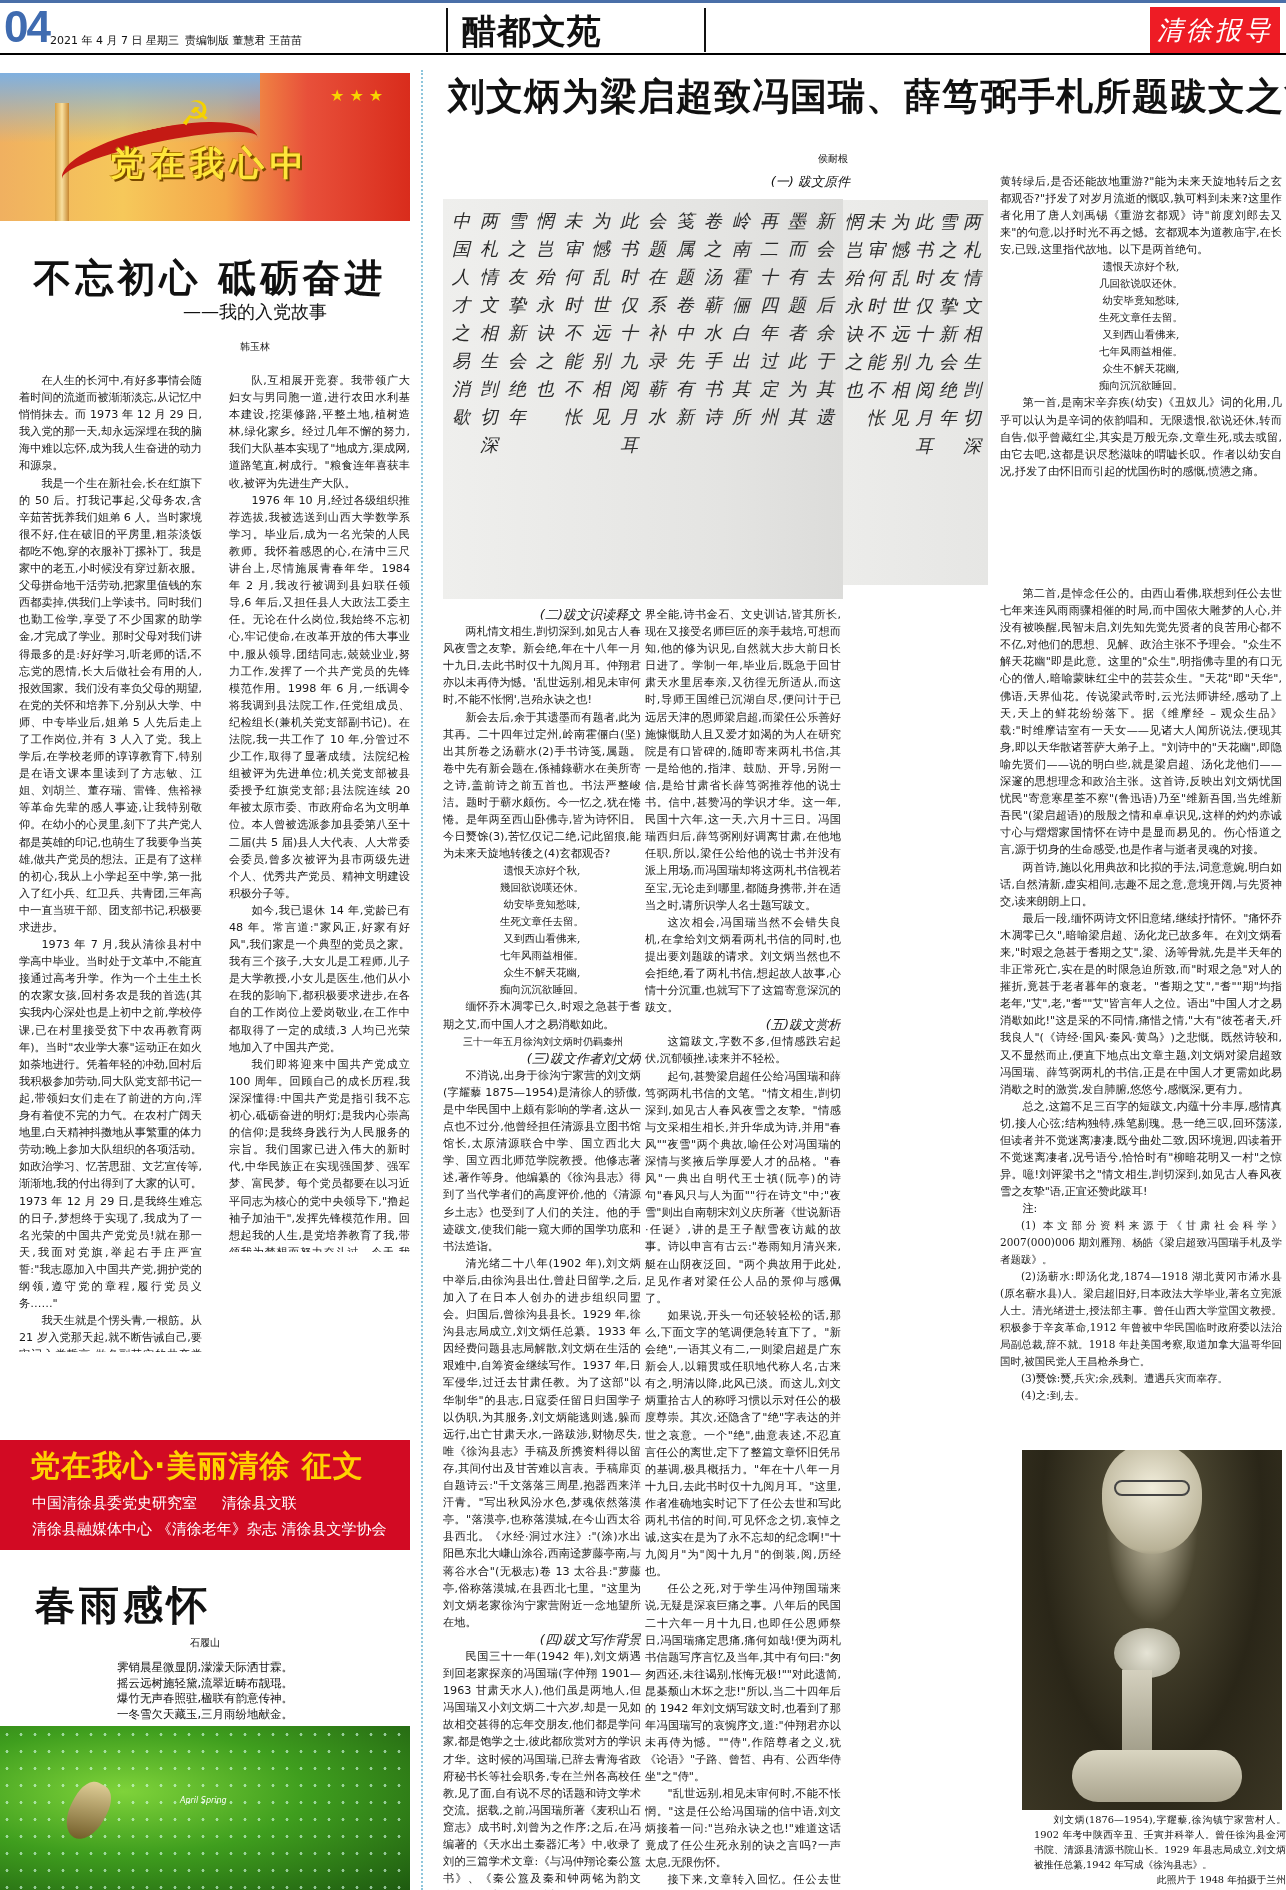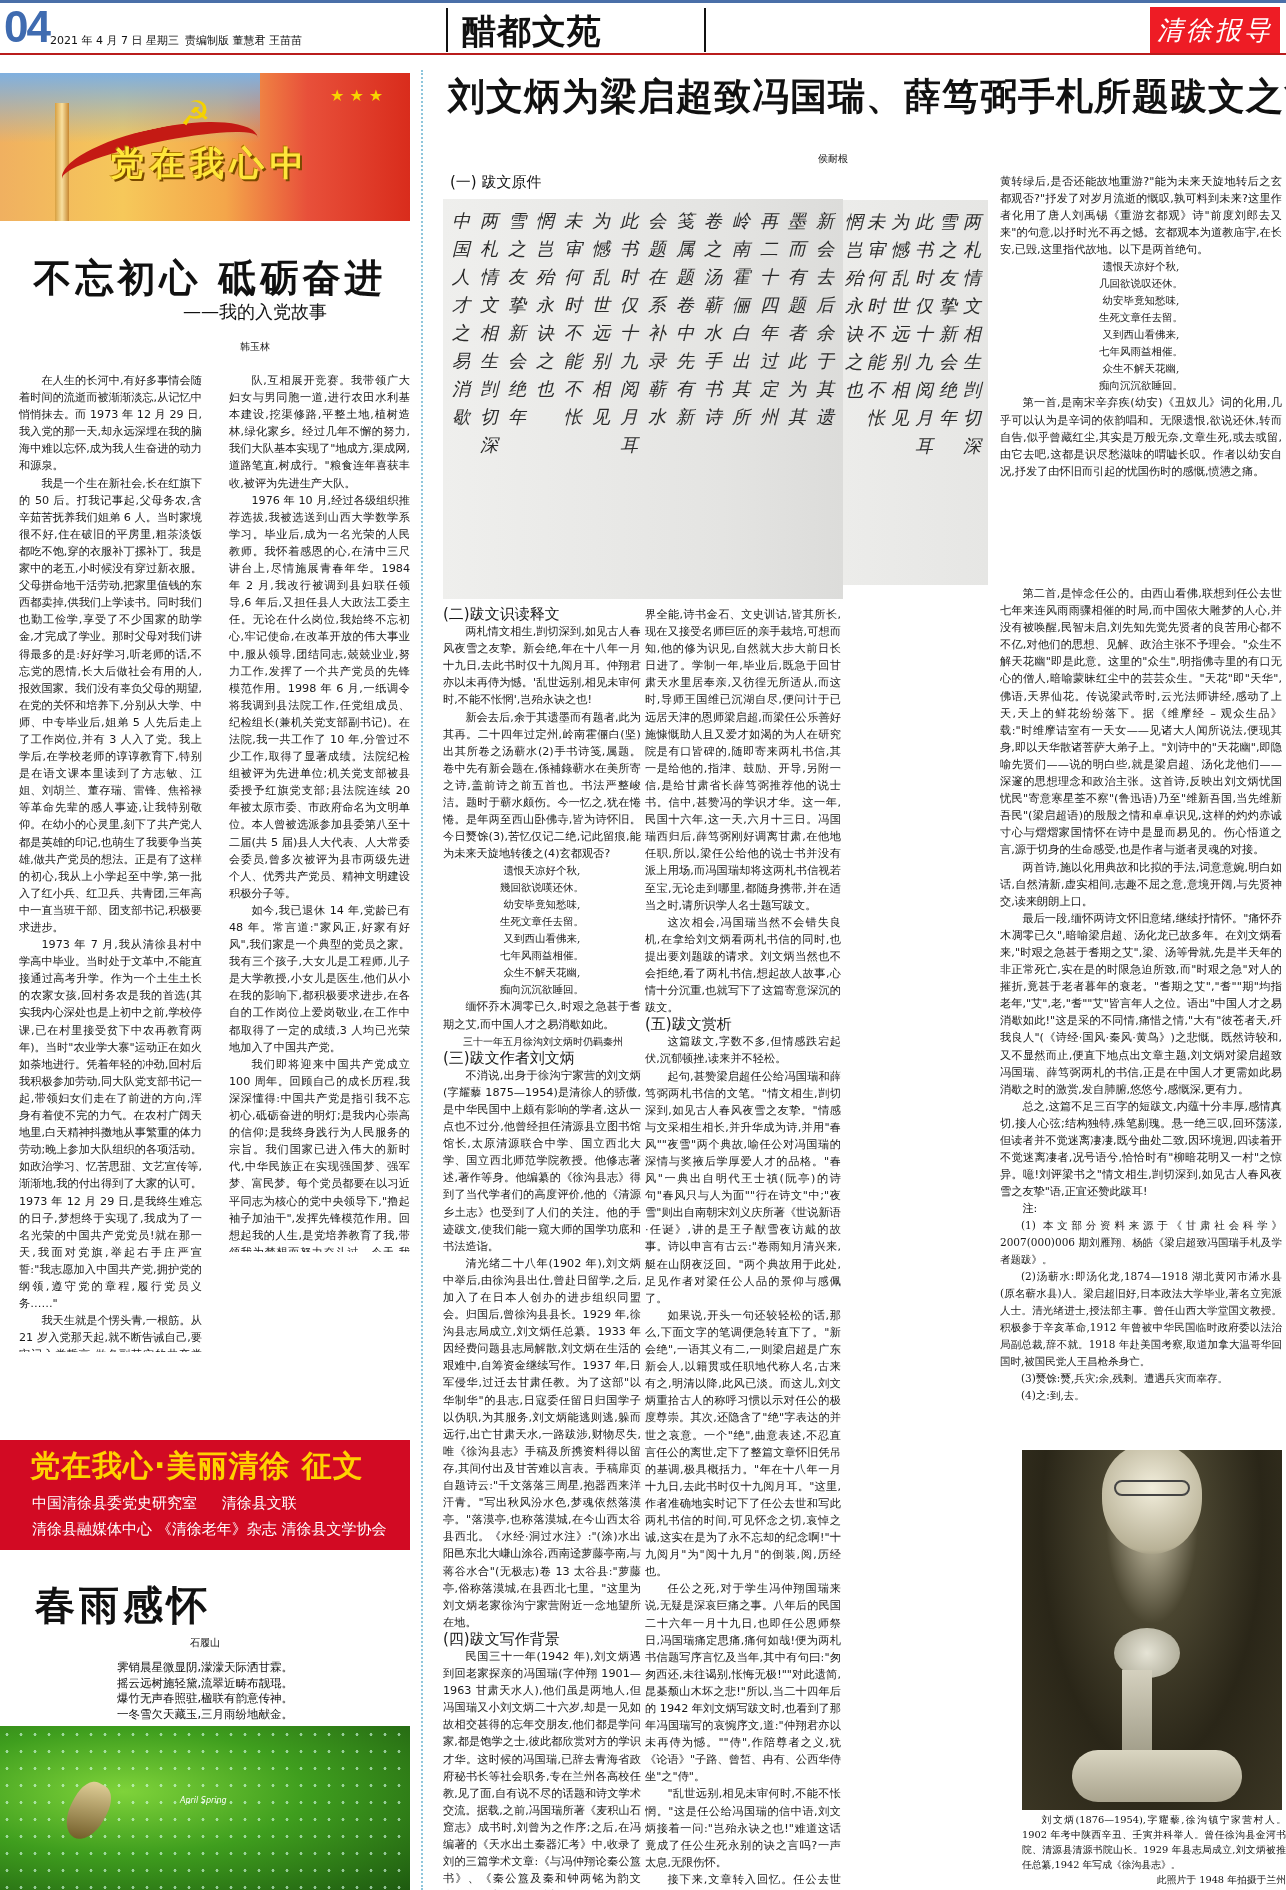--- a/index.html
+++ b/index.html
@@ -1,19 +1,19 @@
 <!DOCTYPE html>
 <html><head>
 <meta charset="utf-8">
 <style>
   * { box-sizing: border-box; margin: 0; padding: 0; }
   html, body { width: 1286px; height: 1890px; background: #fff; overflow: hidden; }
   body { font-family: "DejaVu Sans", "Liberation Sans", sans-serif; color: #111; position: relative; }
   .topbar { position: absolute; left: 0; top: 0; width: 1286px; height: 3px; background: #4a6fa8; }
-  .header { position: absolute; left: 0; top: 3px; width: 1286px; height: 52px; border-bottom: 2px solid #b91c1c; }
+  .header { position: absolute; left: 0; top: 3px; width: 1286px; height: 52px; border-bottom: 2px solid #000000; }
   .page-num { position: absolute; left: 4px; top: 2px; font-family: "Liberation Sans", sans-serif; font-weight: bold; font-size: 44px; color: #3f6bb0; letter-spacing: -2px; line-height: 44px; }
   .date { position: absolute; left: 50px; top: 30px; font-size: 11px; }
   .editors { position: absolute; left: 185px; top: 30px; font-size: 11px; }
   .sec-divl { position: absolute; left: 446px; top: 5px; width: 2px; height: 44px; background: #111; }
   .sec-divr { position: absolute; left: 704px; top: 5px; width: 2px; height: 44px; background: #111; }
   .section-title { position: absolute; left: 462px; top: 6px; font-size: 34px; font-weight: bold; letter-spacing: 1px; font-family: "DejaVu Sans", sans-serif; }
   .masthead { position: absolute; left: 1150px; top: 4px; width: 130px; height: 46px; background: #ee1c25; color: #fff; font-family: "DejaVu Serif", serif; font-style: italic; font-size: 26px; text-align: center; line-height: 46px; letter-spacing: 3px; }
 
   
   .banner { position: absolute; left: 0; top: 73px; width: 410px; height: 148px; overflow: hidden;
@@ -45,40 +45,40 @@
   .rainpic { position: absolute; left: 0; top: 1726px; width: 410px; height: 164px; overflow: hidden;
     background: radial-gradient(ellipse at 30% 40%, #7fd33a 0%, #3f9e1e 45%, #1e5a10 100%); }
   .rainpic .drops { position: absolute; inset: 0; background-image: radial-gradient(circle, rgba(220,255,240,0.85) 1.2px, transparent 1.8px); background-size: 14px 17px; opacity: 0.7; }
   .rainpic .snail { position: absolute; left: 70px; top: 55px; width: 36px; height: 60px; background: linear-gradient(160deg, #e8d7a0, #6a5520); border-radius: 40% 40% 50% 50%; transform: rotate(28deg); }
   .rainpic .cap1 { position: absolute; left: 180px; top: 70px; font-size: 8px; color: #fff; font-style: italic; }
   .rainpic .cap2 { position: absolute; left: 236px; top: 52px; font-size: 28px; color: #e8f2e0; font-family: "DejaVu Serif", serif; text-shadow: 1px 1px 2px #143; }
 
   
   .main-title { position: absolute; left: 448px; top: 72px; width: 838px; text-align: center; font-size: 37px; font-weight: bold; font-family: "DejaVu Serif", serif; letter-spacing: 1px; white-space: nowrap; }
   .main-author { position: absolute; left: 448px; top: 152px; width: 400px; text-align: right; font-size: 10px; padding-left: 60px; }
-  .sub-h { font-size: 15px; text-align: left; }
+  .sub-h { font-size: 13px; text-align: right; font-style: italic; }
   .h-yuanjian { position: absolute; left: 450px; top: 173px; width: 400px; }
   .calligraphy { position: absolute; left: 443px; top: 199px; width: 400px; height: 400px; background: linear-gradient(90deg, #efefed, #e4e4e2 70%, #dcdcda); overflow: hidden; }
   .calli-col { position: absolute; top: 8px; width: 24px; font-family: "DejaVu Serif", serif; font-size: 18px; line-height: 28px; color: #2a2a2a; text-align: center; word-break: break-all; font-style: italic; }
   .calli-panel2 { position: absolute; left: 843px; top: 200px; width: 145px; height: 385px; background: linear-gradient(90deg, #ececea, #e6e6e4); overflow: hidden; }
   .mtext { position: absolute; font-size: 11.2px; line-height: 17.1px; text-align: justify; color: #1a1a1a; overflow: hidden; }
   .mtext p { text-indent: 2em; }
   .verse { font-family: "DejaVu Serif", serif; font-size: 10.5px; line-height: 17px; text-align: center; }
   .sign { font-family: "DejaVu Serif", serif; font-size: 10px; text-indent: 2em; }
   .note { font-family: "DejaVu Serif", serif; font-size: 10.5px; line-height: 17px; }
 
   .portrait { position: absolute; left: 1022px; top: 1450px; width: 260px; height: 360px; overflow: hidden;
     background: radial-gradient(ellipse at 50% 20%, #cfc8ae 0%, #4a4530 25%, #2a2618 60%, #3b3624 100%); }
   .portrait .head { position: absolute; left: 80px; top: -6px; width: 100px; height: 110px; border-radius: 45% 45% 50% 50%; background: radial-gradient(circle at 50% 40%, #f2eedc, #b8b196 75%, #6b6650); }
   .portrait .glasses { position: absolute; left: 92px; top: 30px; width: 76px; height: 16px; border: 2px solid #444; border-radius: 8px; }
   .portrait .flower { position: absolute; left: 92px; top: 178px; width: 66px; height: 50px; border-radius: 50%; background: radial-gradient(circle, #e6e4d6, #a5a28e); }
   .portrait .ribbon { position: absolute; left: 100px; top: 220px; width: 30px; height: 90px; background: linear-gradient(180deg, #d4d0be, #9e9a86); }
   .portrait .hands { position: absolute; left: 50px; top: 300px; width: 170px; height: 52px; border-radius: 30px; background: linear-gradient(180deg, #d9d5c1, #aaa48e); }
   .caption { position: absolute; left: 1022px; top: 1812px; width: 264px; font-family: "DejaVu Serif", serif; font-size: 9.8px; line-height: 15px; text-align: justify; }
-  .caption p { text-indent: 2em; }
+  .caption p { text-indent: 2em; margin-left: 12px; }
   .caption .r { text-align: right; }
 </style>
 </head>
 <body>
 
 <div class="topbar"></div>
 <div class="header">
   <div class="page-num">04</div>
   <div class="date">2021 年 4 月 7 日  星期三</div>
   <div class="editors">责编制版 董慧君  王苗苗</div>

